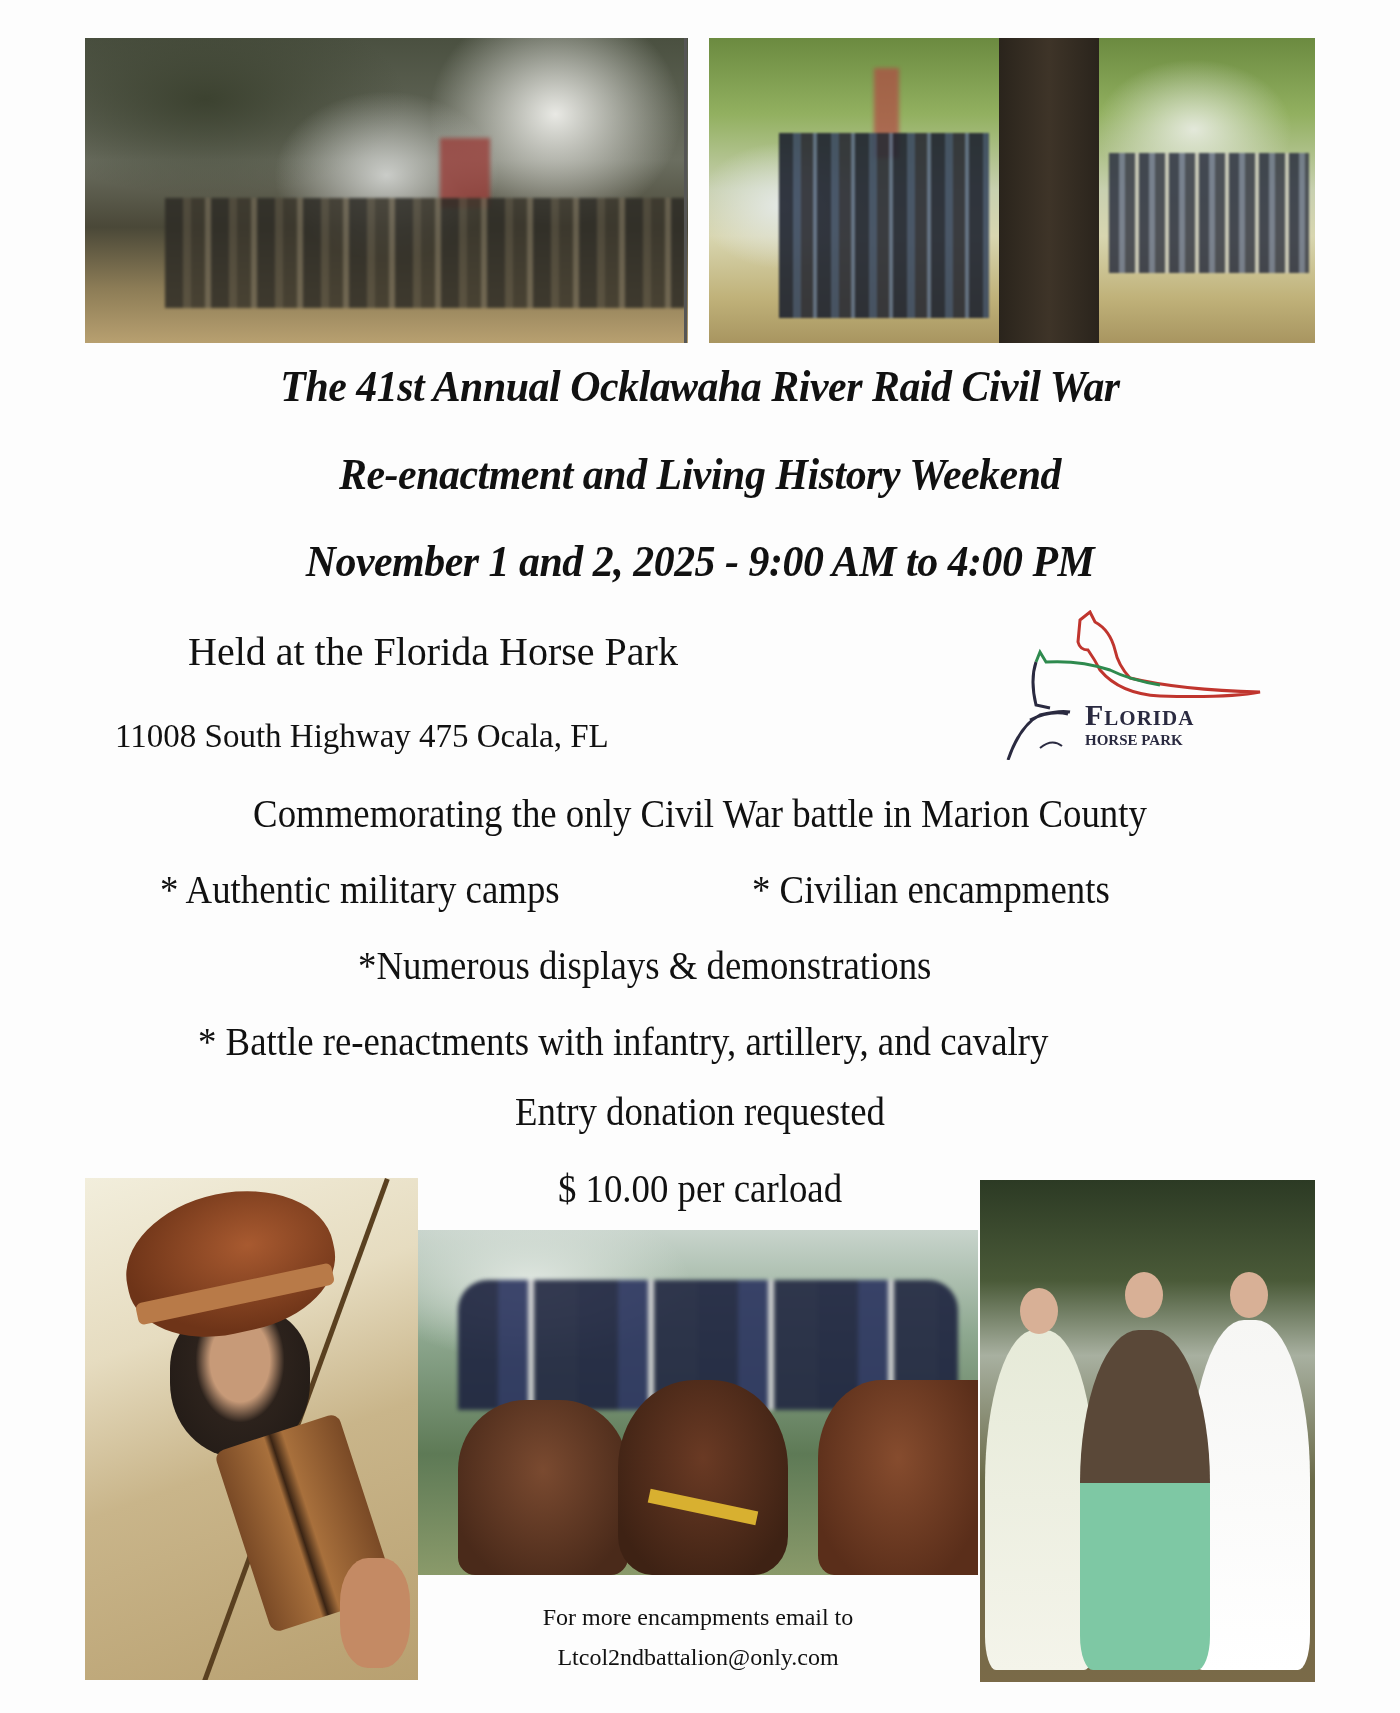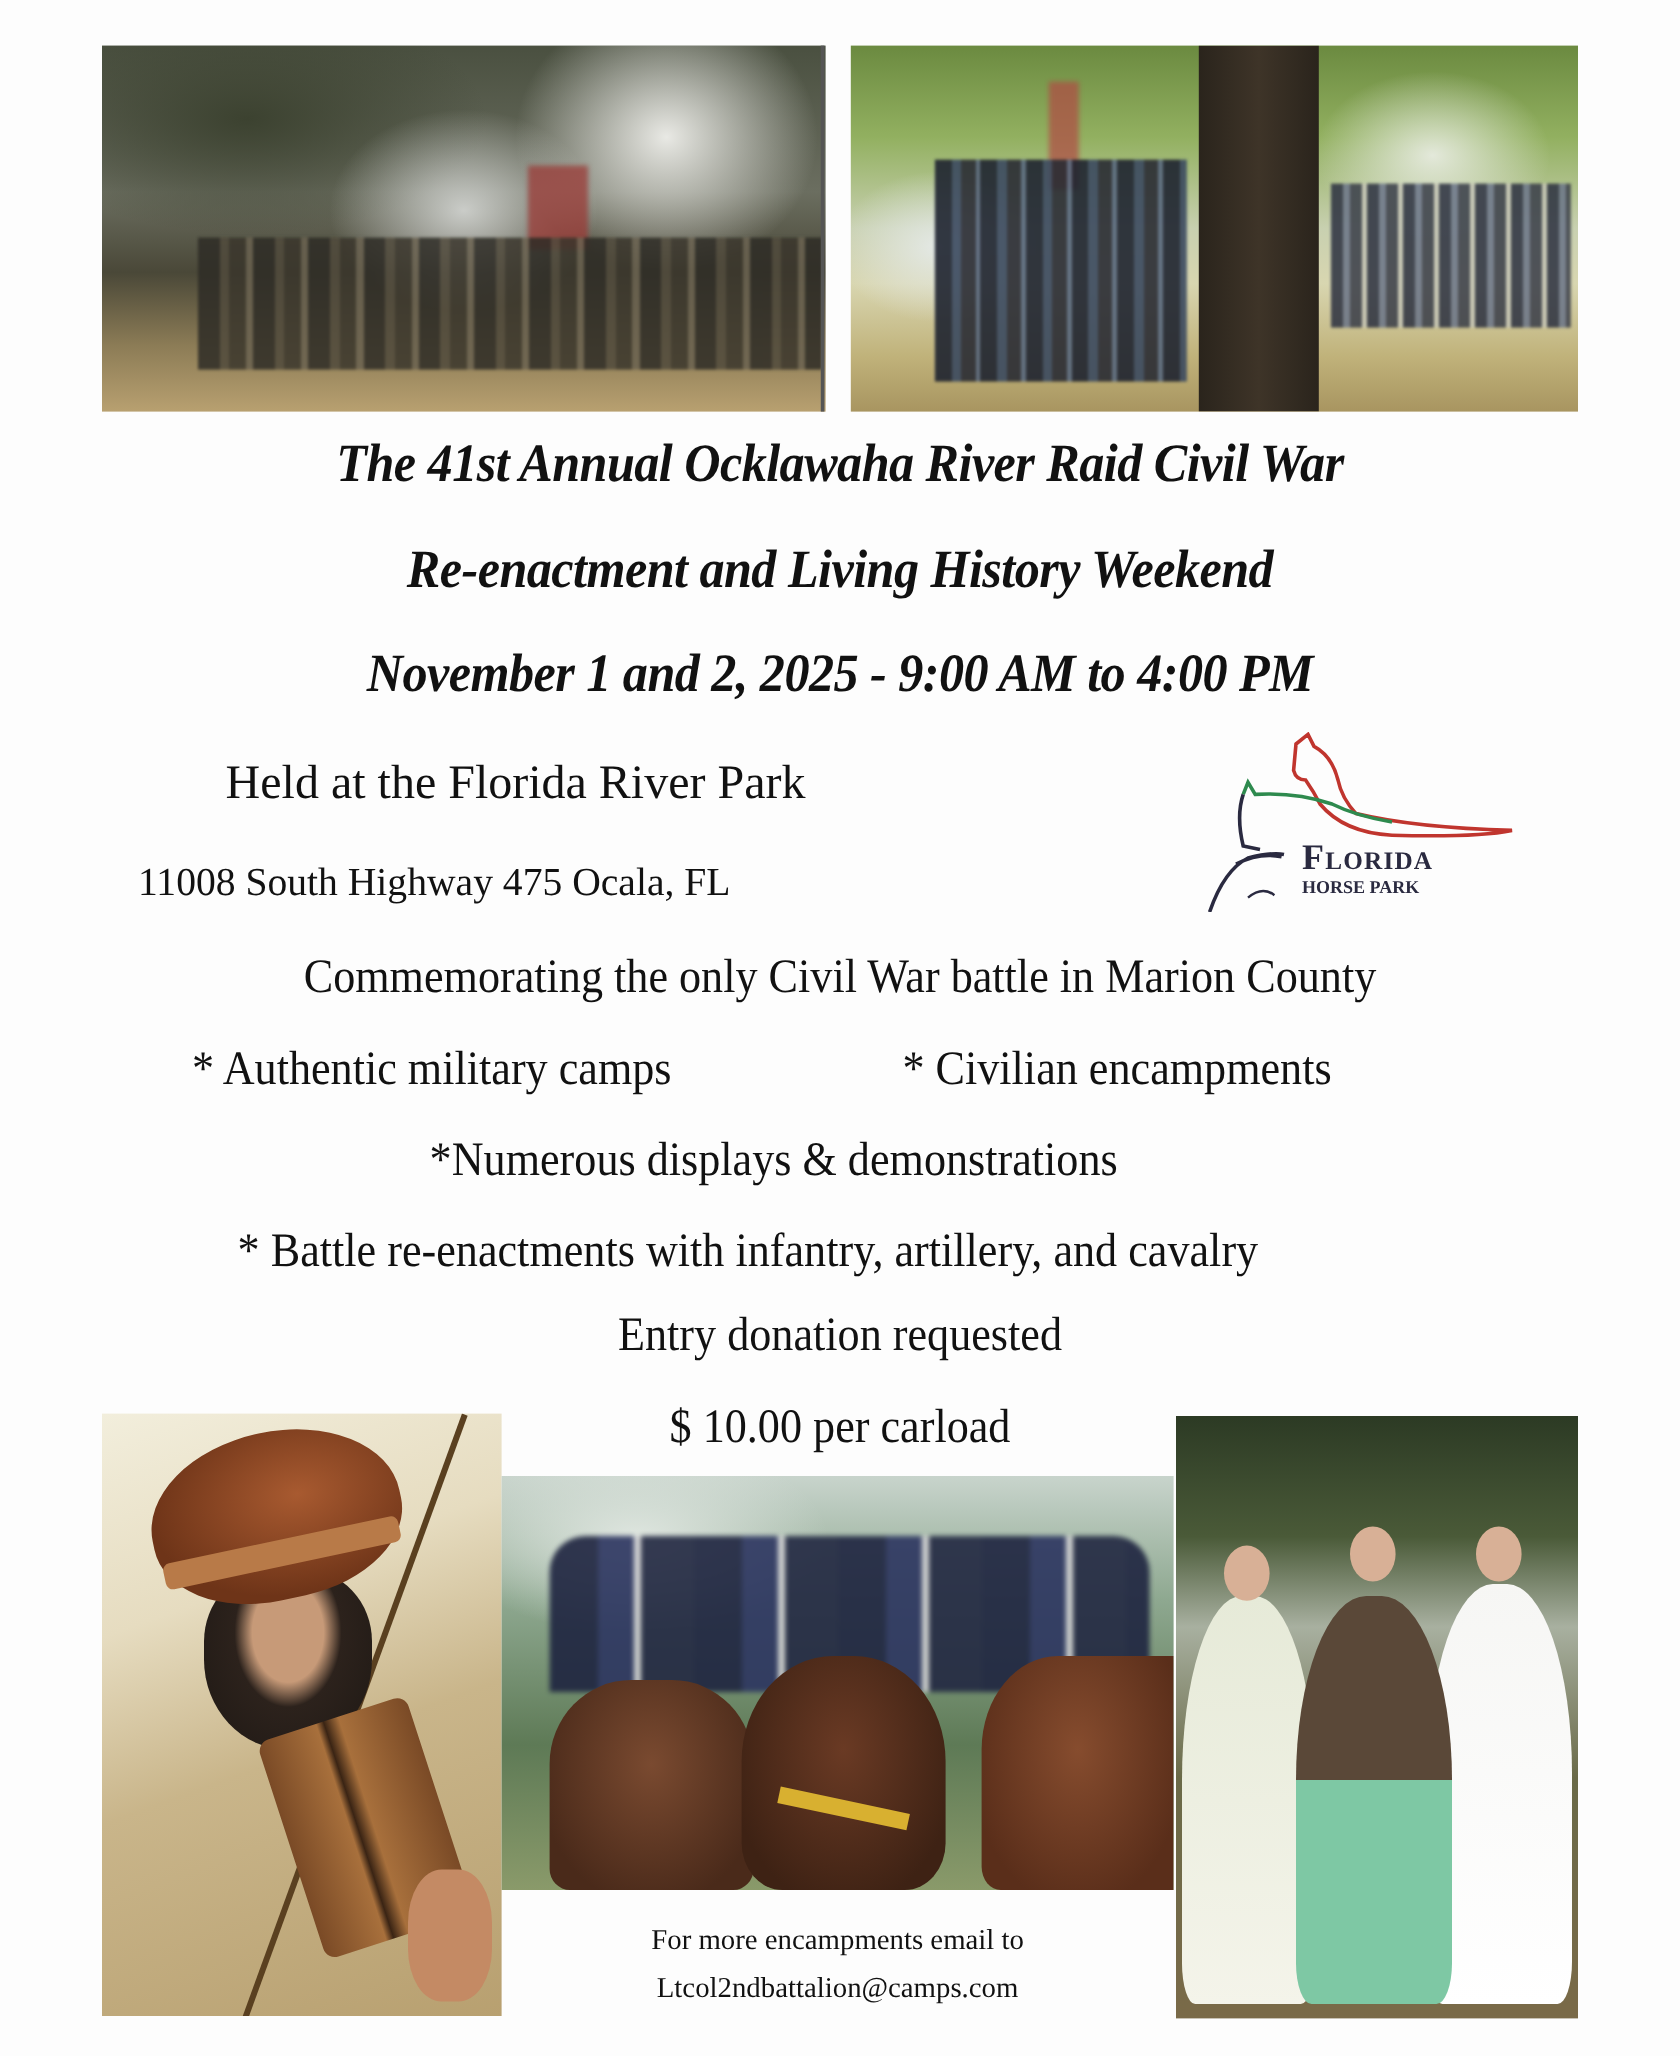--- a/index.html
+++ b/index.html
@@ -181,21 +181,21 @@
   <div class="flag"></div>
   <div class="troops-l"></div>
   <div class="tree"></div>
   <div class="troops-r"></div>
 </div>
 
 <div class="line title" style="top:360px;">The 41st Annual Ocklawaha River Raid Civil War</div>
 <div class="line title" style="top:448px;">Re-enactment and Living History Weekend</div>
 <div class="line title" style="top:535px;">November 1 and 2, 2025 - 9:00 AM to 4:00 PM</div>
 
-<div class="abs body-txt" style="left:188px; top:628px; white-space:nowrap;">Held at the Florida River Park</div>
+<div class="abs body-txt" style="left:188px; top:628px; white-space:nowrap;">Held at the Florida Horse Park</div>
 <div class="abs body-txt" style="left:115px; top:718px; white-space:nowrap; font-size:33px;">11008 South Highway 475 Ocala, FL</div>
 
 <div id="logo" class="abs">
   <svg width="290" height="150" viewBox="0 0 290 150">
     <path d="M80 10 L90 2 L95 12 Q110 20 115 40 Q118 55 130 68 Q180 80 260 82 Q230 88 160 86 Q120 84 100 60 Q95 50 88 40 Q80 40 78 32 Z" fill="none" stroke="#c0352e" stroke-width="3"></path>
     <path d="M36 52 L40 42 L46 52 Q80 50 110 60 Q130 70 160 75" fill="none" stroke="#2e8a4e" stroke-width="3"></path>
     <path d="M36 52 Q30 70 36 95 L50 98" fill="none" stroke="#2a2a40" stroke-width="3"></path>
     <path d="M8 150 Q20 115 40 105 Q60 100 70 102 M30 110 Q50 100 68 104" fill="none" stroke="#2a2a40" stroke-width="3"></path>
     <path d="M40 138 Q52 128 62 136" fill="none" stroke="#2a2a40" stroke-width="2"></path>
   </svg>
@@ -232,13 +232,13 @@
 <div id="photo-br" class="photo">
   <div class="dress1"></div>
   <div class="dress3"></div>
   <div class="dress2"></div>
   <div class="face" style="left:40px; top:108px;"></div>
   <div class="face" style="left:145px; top:92px;"></div>
   <div class="face" style="left:250px; top:92px;"></div>
 </div>
 
 <div class="line" style="top:1604px; font-size:24px; left:418px; width:560px;">For more encampments email to</div>
-<div class="line" style="top:1644px; font-size:24px; left:418px; width:560px;">Ltcol2ndbattalion@camps.com</div>
+<div class="line" style="top:1644px; font-size:24px; left:418px; width:560px;">Ltcol2ndbattalion@only.com</div>
 
 </body></html>

